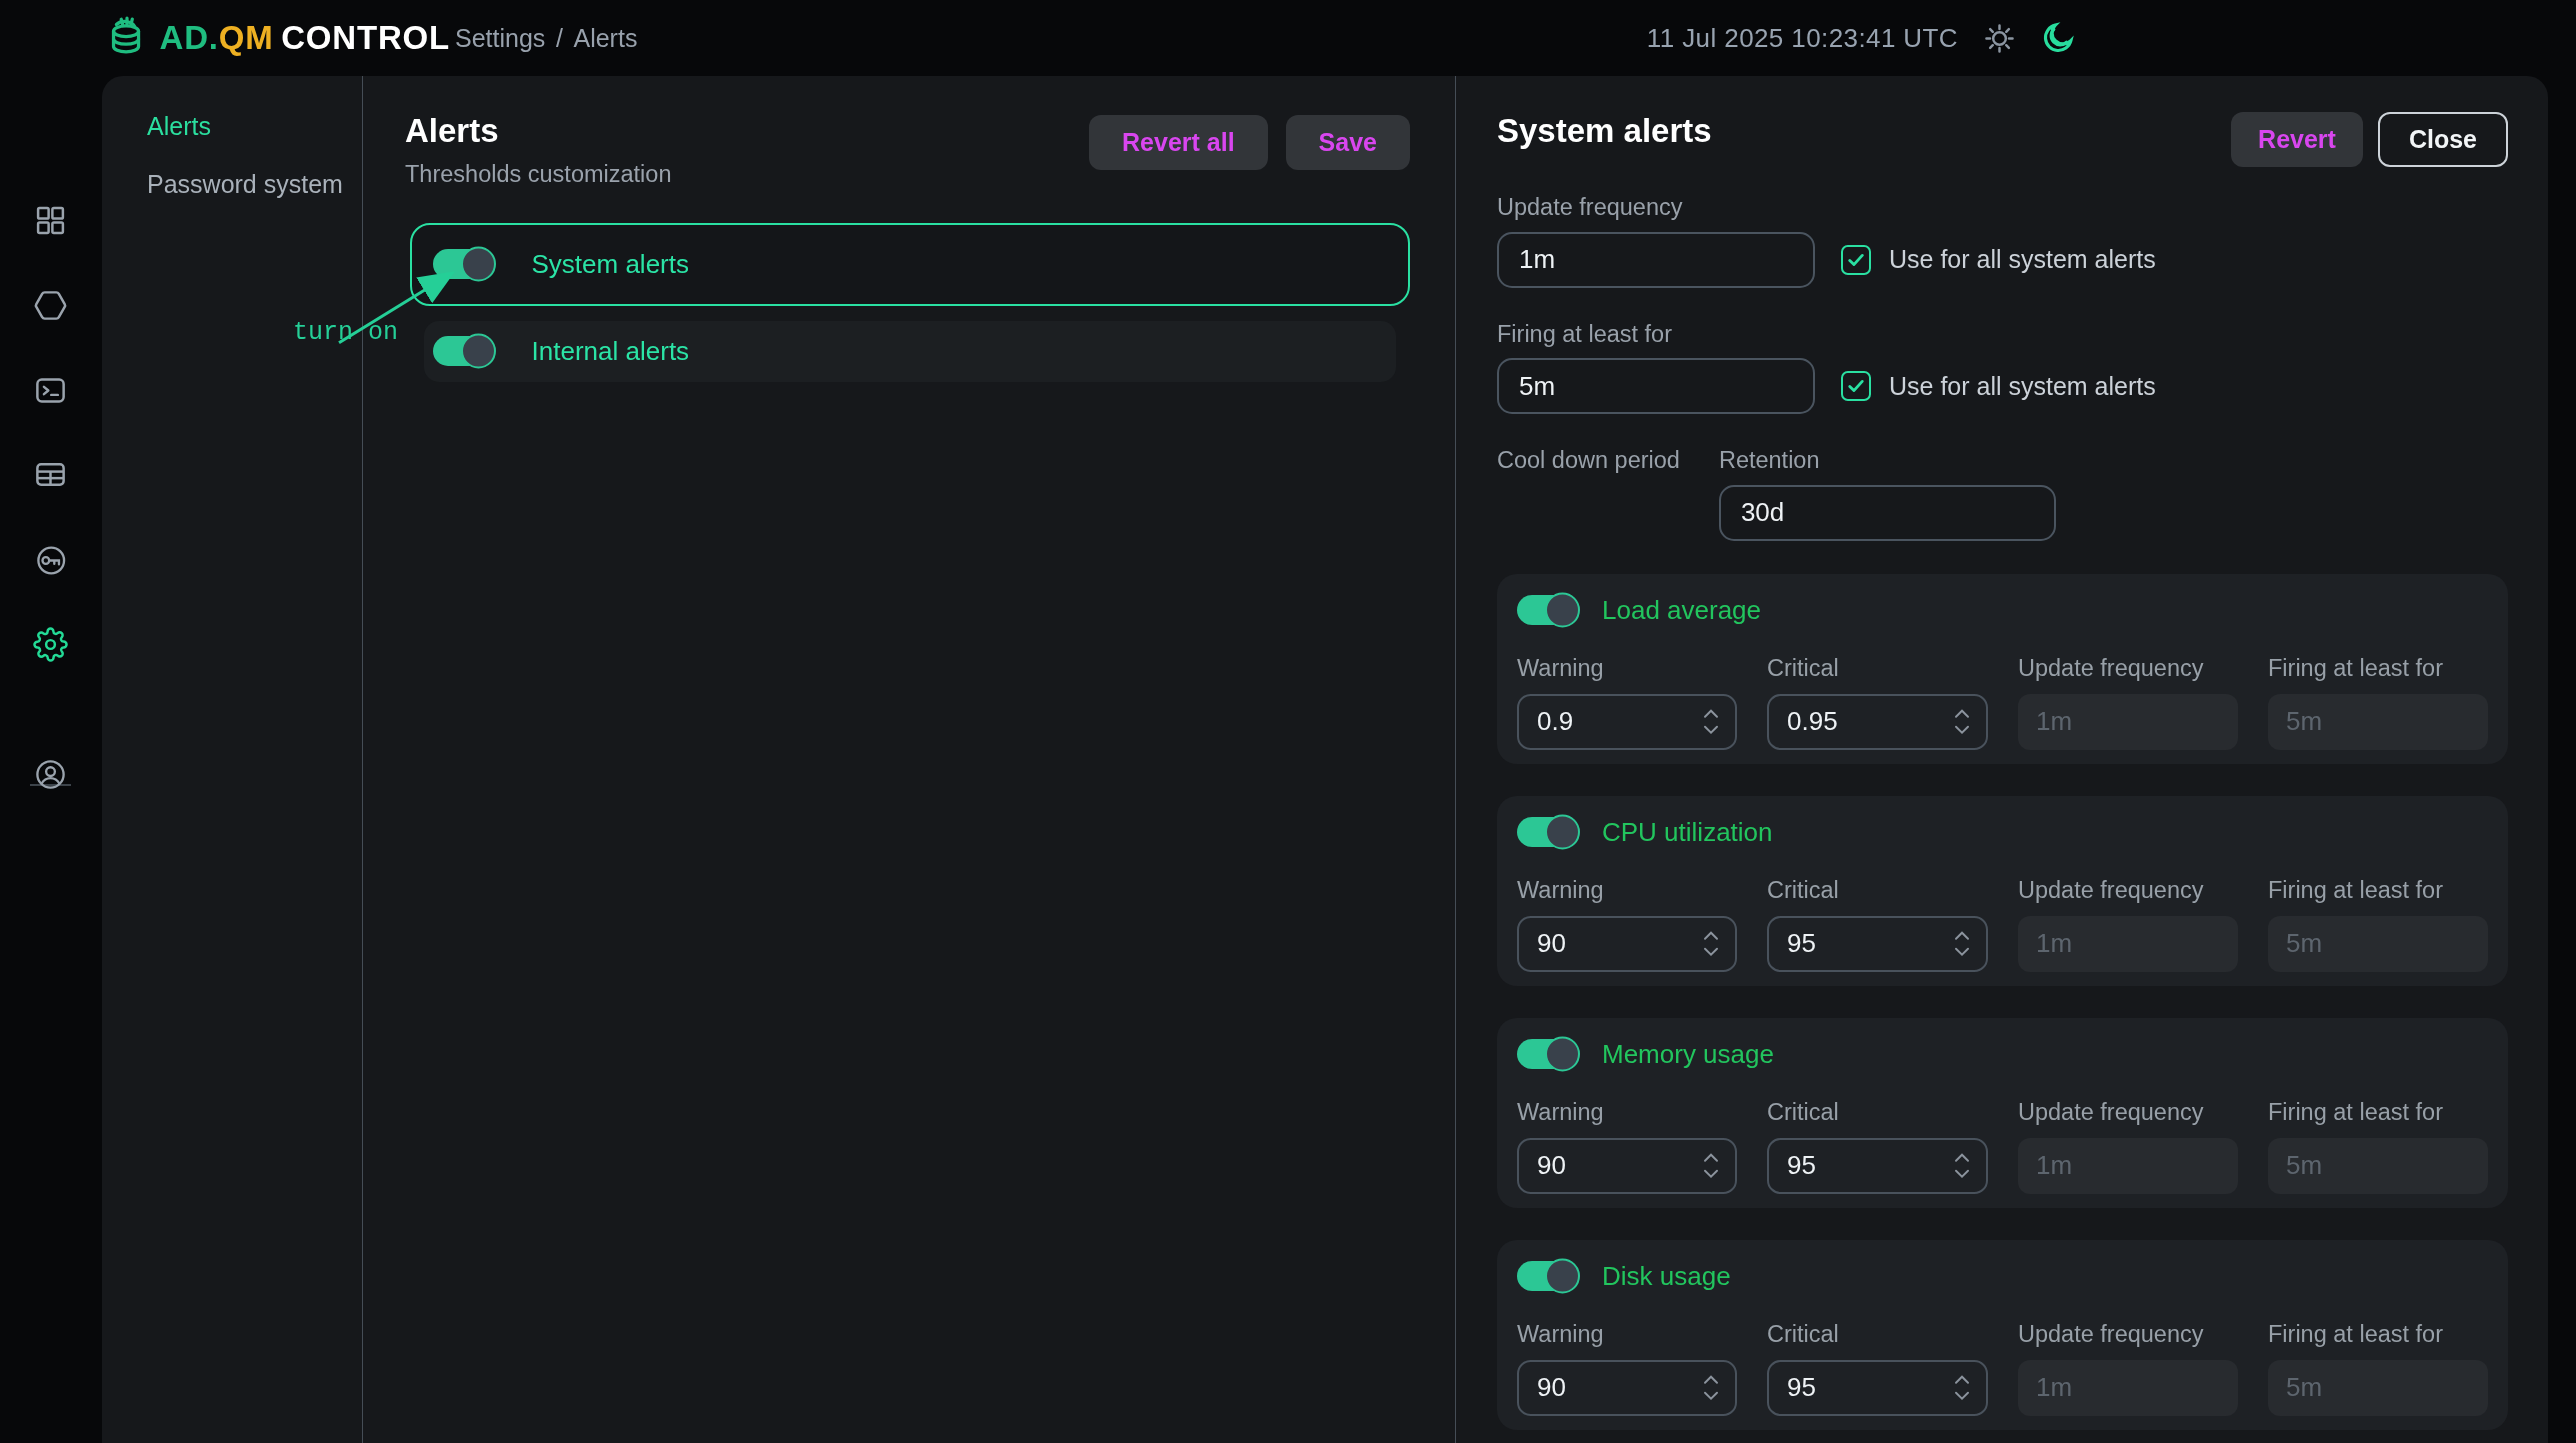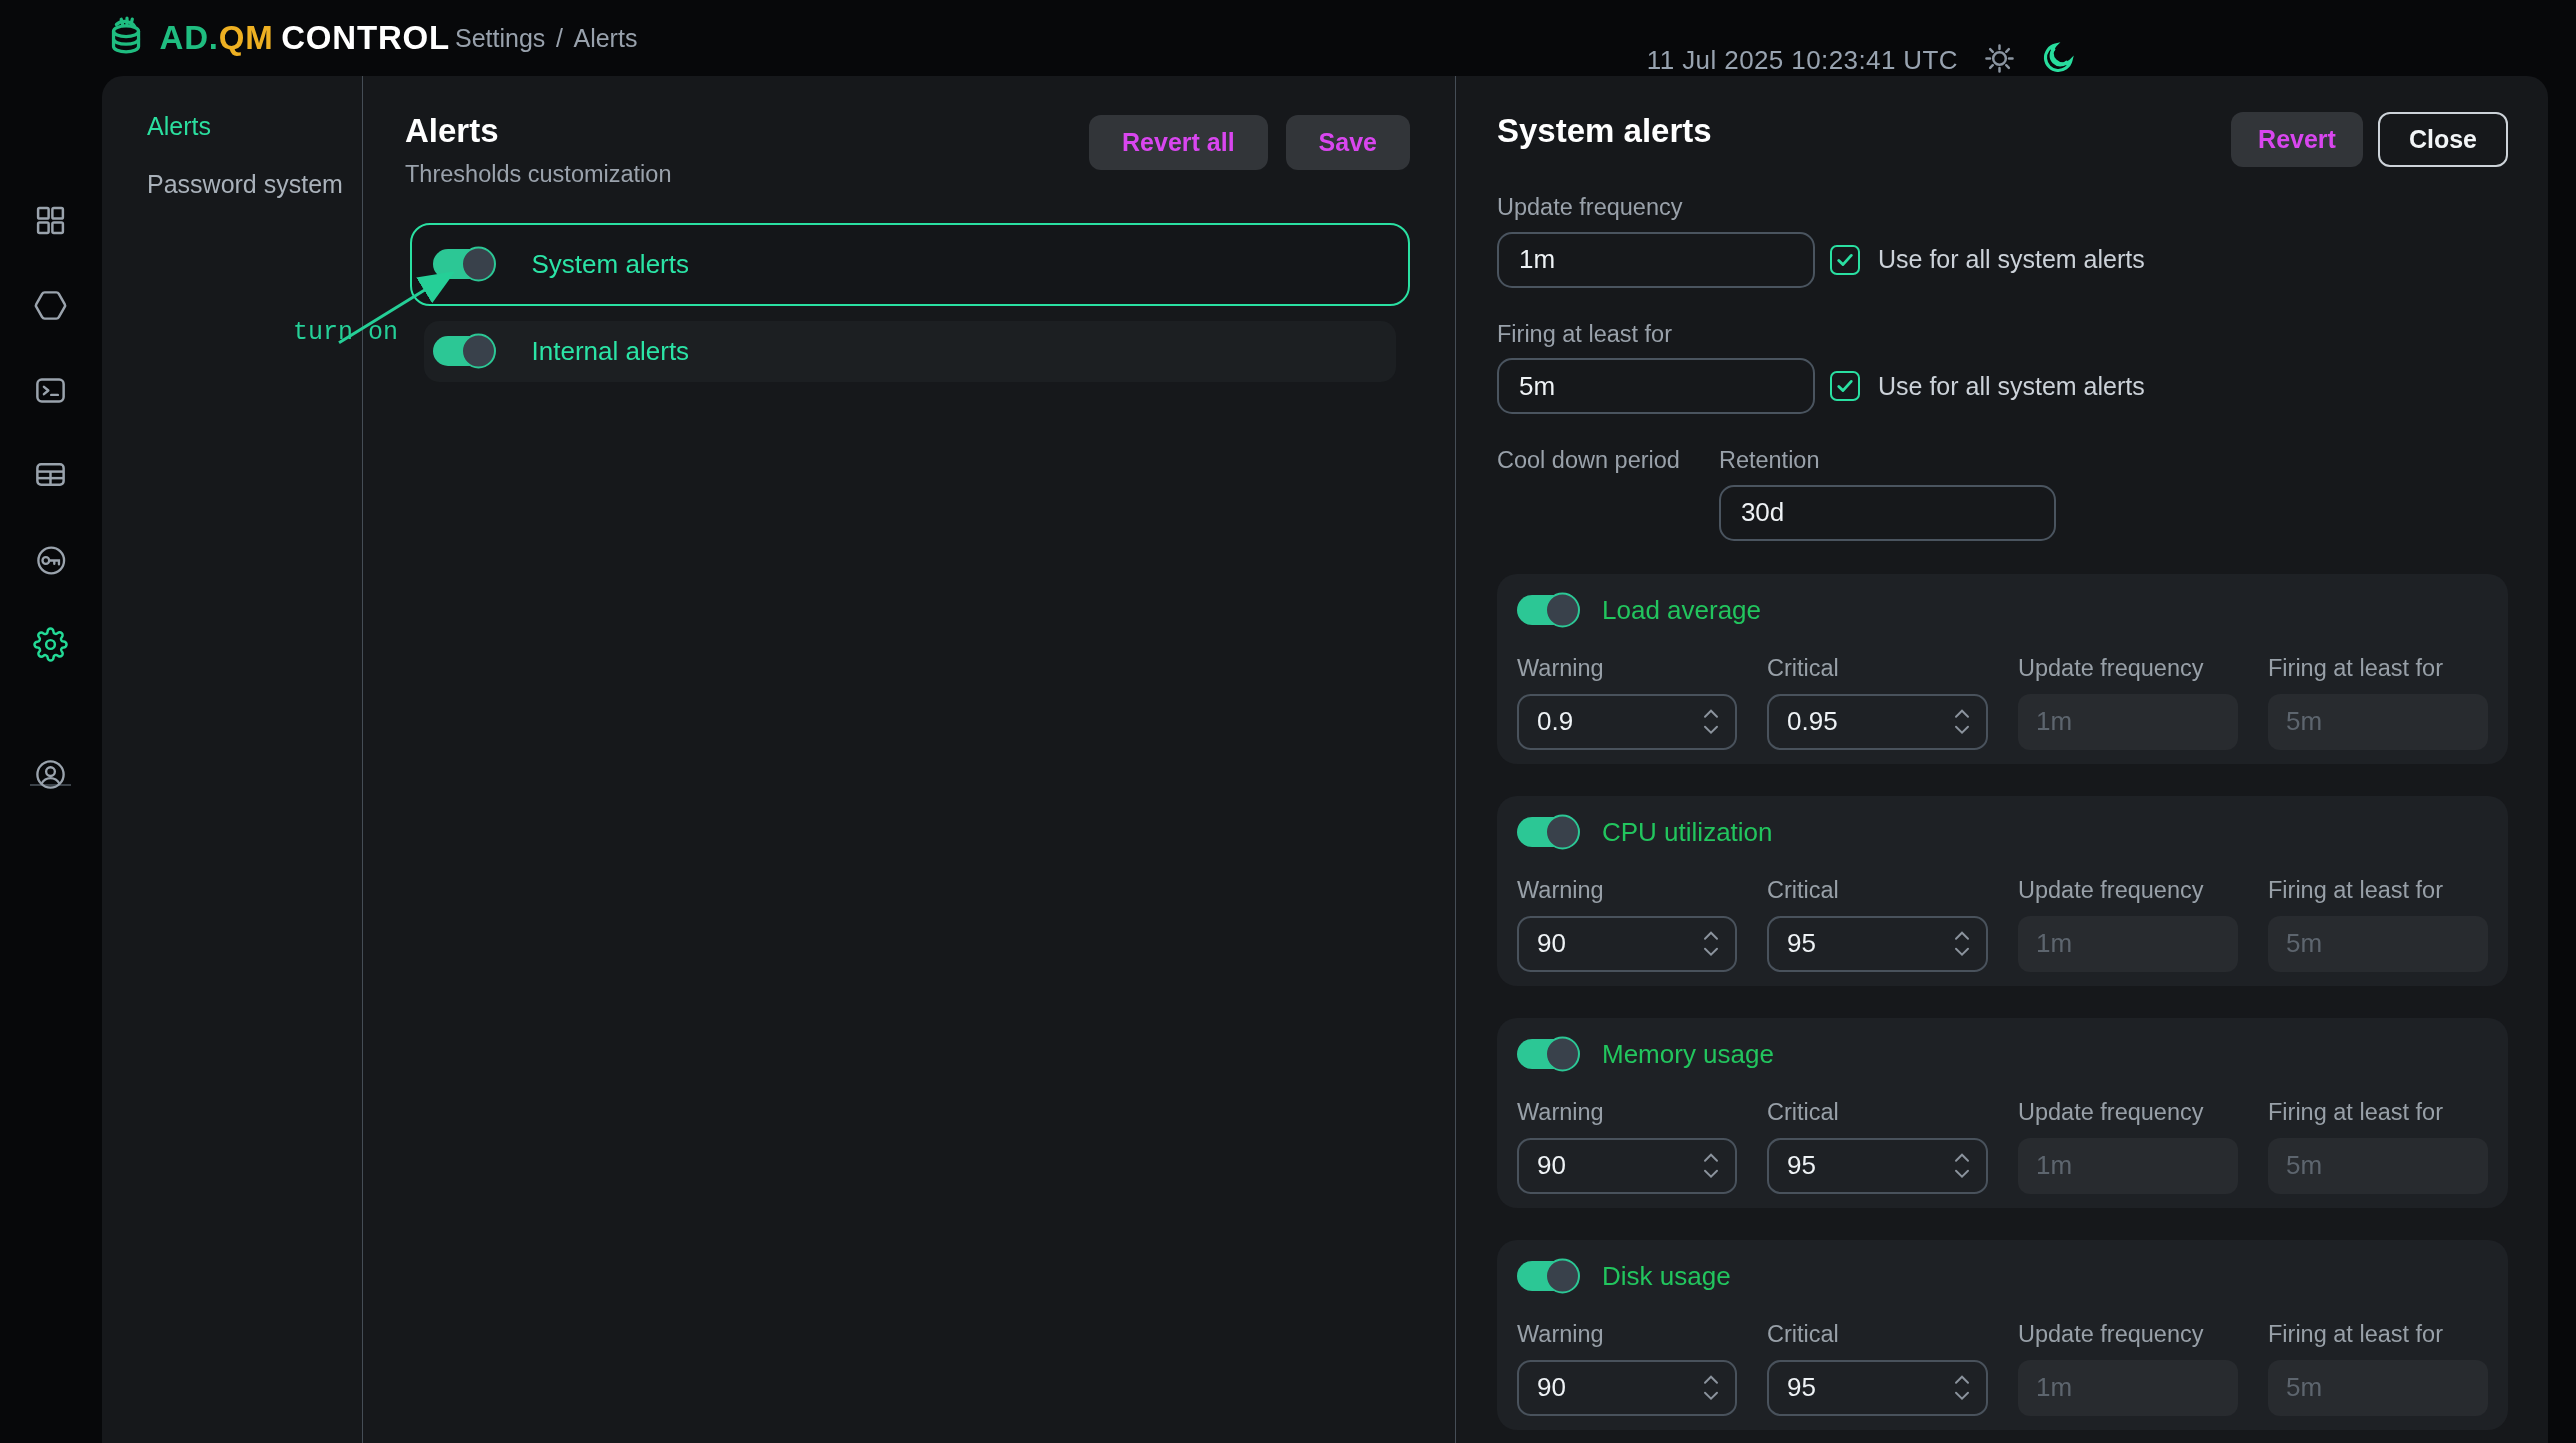--- a/index.html
+++ b/index.html
@@ -13,21 +13,21 @@
 
   
   .topbar { position:absolute; left:0; top:0; width:2108px; height:76px; display:flex; align-items:center; }
   .logo { position:absolute; left:102px; top:0; height:76px; display:flex; align-items:center; gap:7.6px; cursor:pointer; }
   .logo-text { font-size:33px; font-weight:800; letter-spacing:0.8px; display:flex; }
   .logo-ad { color:#1fbd80; }
   .logo-qm { color:#eeb022; }
   .logo-control { color:#ffffff; margin-left:7.6px; }
   .breadcrumb { position:absolute; left:455px; top:0; height:76px; display:flex; align-items:center; gap:10.6px; font-size:25px; color:#98a1ac; }
   .breadcrumb span { cursor:pointer; }
-  .top-right { position:absolute; right:32px; top:0; height:76px; display:flex; align-items:flex-end; gap:23px; }
+  .top-right { position:absolute; right:32px; top:0; height:76px; display:flex; align-items:center; gap:23px; }
   .clock { font-size:26px; color:#98a3b0; letter-spacing:0.4px; }
   .theme-btn { width:36px; height:36px; display:flex; align-items:center; justify-content:center; cursor:pointer; }
 
   
   .rail { position:absolute; left:0; top:76px; width:102px; bottom:0; }
   .rail-icon { position:absolute; left:33px; width:35px; height:35px; color:#9aa3ad; cursor:pointer; }
   .rail-icon svg { width:35px; height:35px; display:block; }
   .rail-icon.active { color:#23da96; }
   .rail-divider { position:absolute; left:30px; width:41px; height:1.5px; background:#3c434a; top:708px; }
 
@@ -78,21 +78,21 @@
   .drawer-btns { display:flex; gap:15px; margin-top:0px; }
   .field-label { font-size:23.5px; color:#99a1aa; }
   .field-block { margin-top:27px; }
   .field-block + .field-block { margin-top:33px; }
   .input-row { display:flex; align-items:center; margin-top:10.6px; }
   .text-input {
     width:318px; height:56px; border:2.3px solid #4a545f; border-radius:15px;
     font-size:26px; color:#eef2f5; display:flex; align-items:center; padding-left:20px;
     background:transparent; cursor:text;
   }
-  .check-group { display:flex; align-items:center; margin-left:15px; gap:18px; }
+  .check-group { display:flex; align-items:center; margin-left:26px; gap:18px; }
   .checkbox { width:30px; height:30px; border:2.3px solid #2ae0a2; border-radius:6.8px; display:flex; align-items:center; justify-content:center; cursor:pointer; flex-shrink:0; }
   .checkbox svg { width:20px; height:20px; }
   .check-label { font-size:25px; color:#ccd2d9; }
   .two-col { display:flex; gap:39px; }
   .two-col .text-input { margin-top:10.6px; }
   .col2 .text-input { width:337px; }
 
   
   .cards { margin-top:33px; display:flex; flex-direction:column; gap:32px; }
   .card { background:#1e2125; border-radius:20px; padding:21px 20px 23px 20px; height:190px; }

